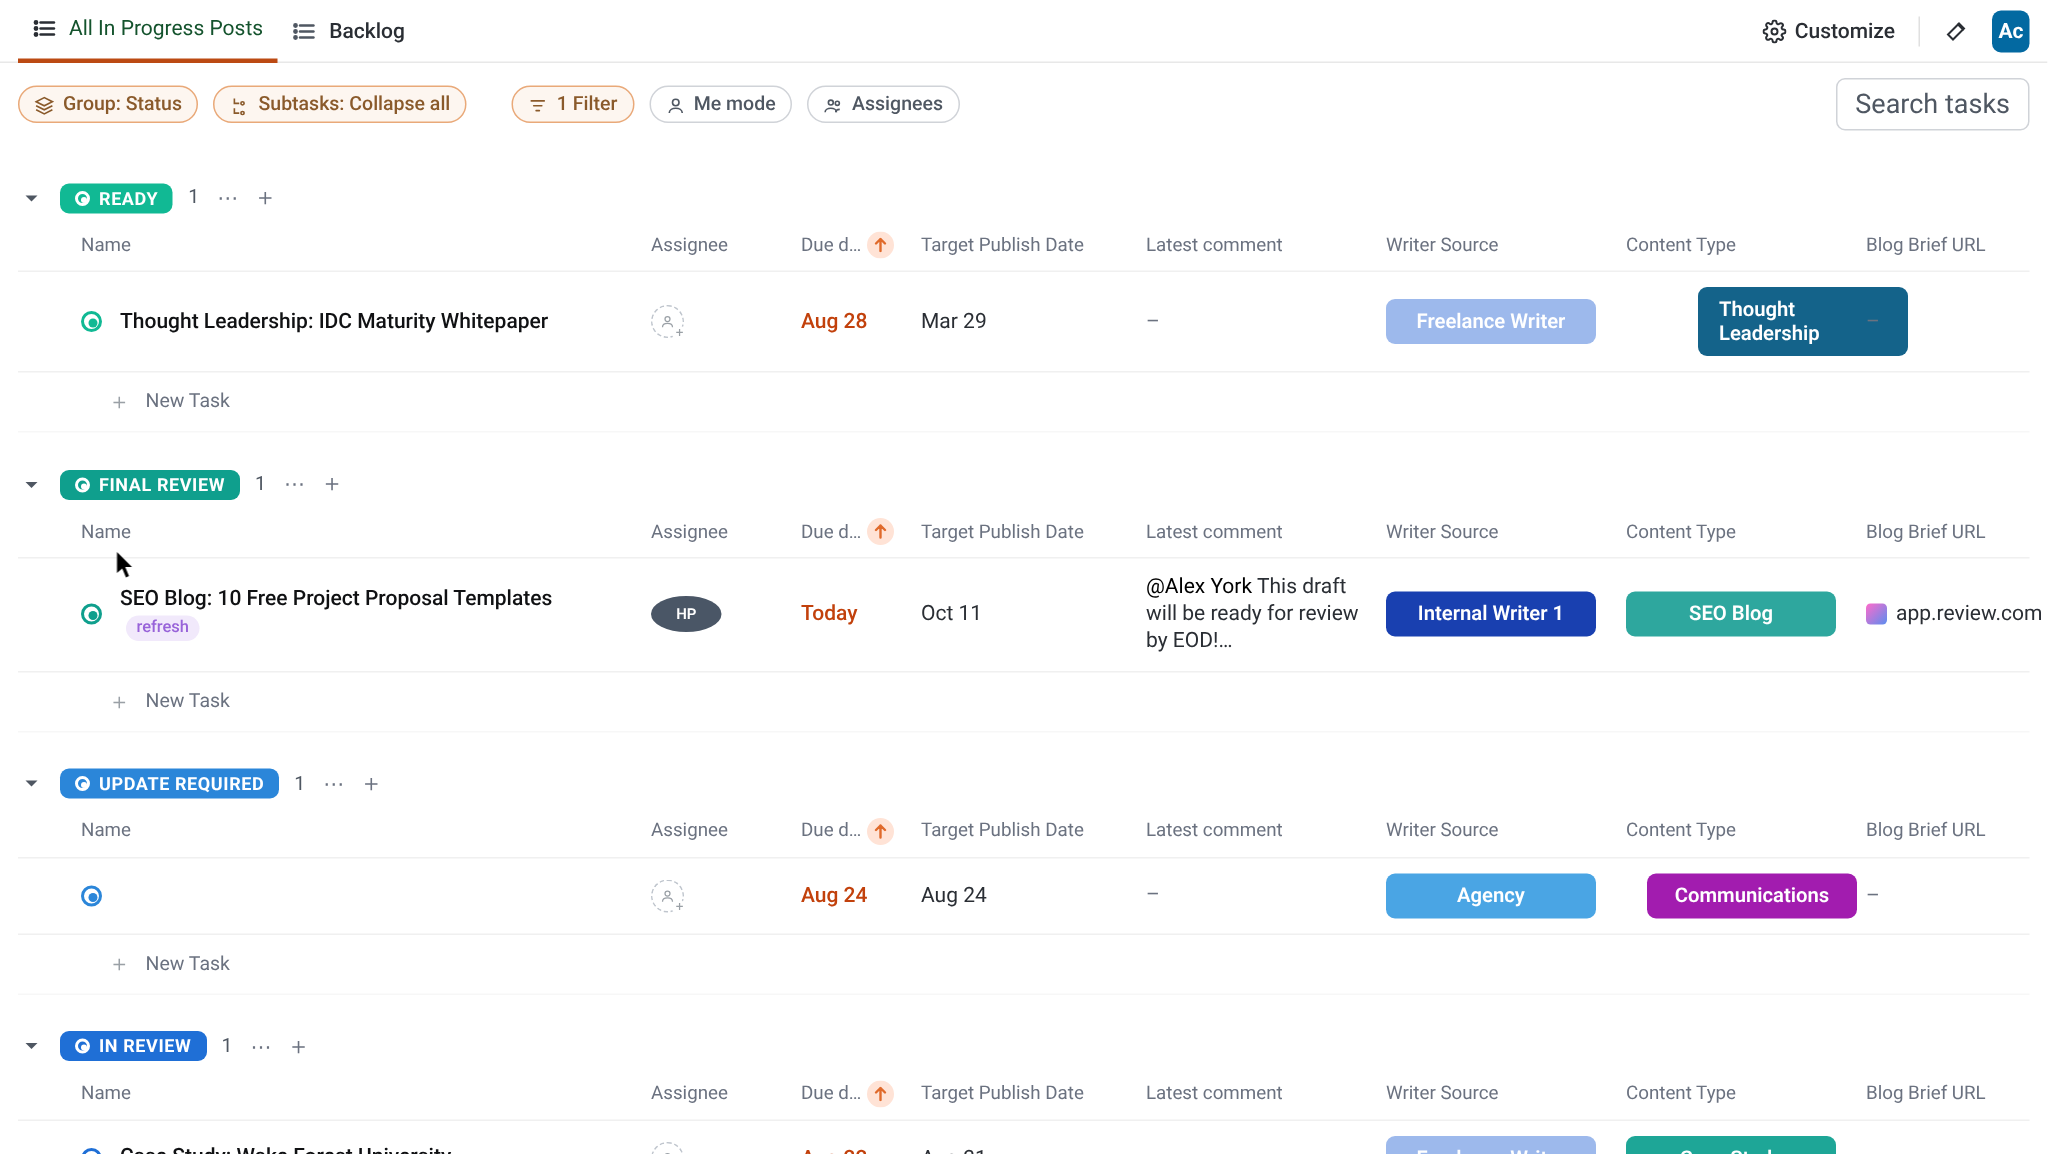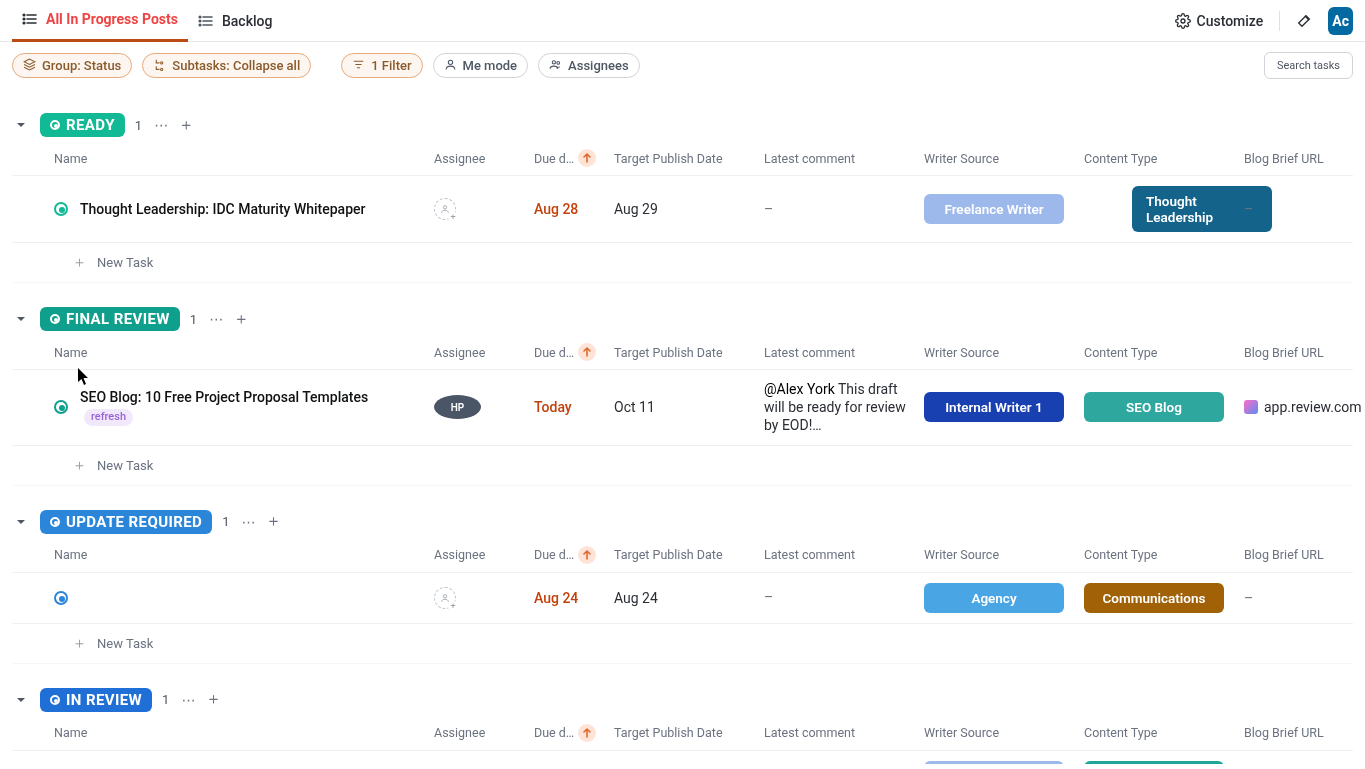--- a/index.html
+++ b/index.html
@@ -2,40 +2,40 @@
 <html><head>
 <meta charset="utf-8">
 <style>
 * { box-sizing: border-box; margin: 0; padding: 0; }
 html, body { font-family: -apple-system, BlinkMacSystemFont, "Segoe UI", Roboto, sans-serif; font-size: 14px; color: #2a2e34; background: #fff; }
 body { width: 1365px; height: 769px; overflow: hidden; position: relative; }
 
 
 .topbar { display: flex; align-items: center; height: 42px; border-bottom: 1px solid #e8e8e8; padding: 0 12px; width: 100%; }
 .tab { display: flex; align-items: center; gap: 6px; padding: 0 10px; height: 42px; cursor: pointer; color: #2a2e34; font-weight: 500; }
-.tab.active { border-bottom: 3px solid #bc4a13; font-weight: 700; color: #ef4444; }
+.tab.active { border-bottom: 3px solid #bc4a13; font-weight: 400; color: #14532d; }
 .tab svg { margin-right: 2px; }
 .top-right { margin-left: auto; display: flex; align-items: center; gap: 10px; }
 .customize { display: flex; align-items: center; gap: 6px; cursor: pointer; color: #2a2e34; font-weight: 500; padding: 4px 6px; }
 .vdivider { width: 1px; height: 20px; background: #e0e0e0; }
 .icon-btn { display: flex; align-items: center; justify-content: center; width: 28px; height: 28px; cursor: pointer; border-radius: 6px; }
 .add-btn { background: #0369a1; color: #fff; font-weight: 700; border-radius: 6px; height: 28px; padding: 0 4px; display: flex; align-items: center; }
 
 
 .filterbar { display: flex; align-items: center; gap: 10px; padding: 10px 12px; }
-.pill { display: flex; align-items: flex-start; gap: 6px; border: 1px solid #d0d3d8; border-radius: 14px; padding: 4px 10px; font-size: 13px; cursor: pointer; background: #fff; color: #4f5762; font-weight: 500; }
+.pill { display: flex; align-items: flex-end; gap: 6px; border: 1px solid #d0d3d8; border-radius: 14px; padding: 4px 10px; font-size: 13px; cursor: pointer; background: #fff; color: #4f5762; font-weight: 500; }
 .pill.orange { border-color: #e9a979; background: #fdf6f0; color: #8a5a2b; }
-.search-pill { margin-left: auto; border: 1px solid #d0d3d8; border-radius: 6px; padding: 6px 12px; color: #4f5762; font-size: 11px; cursor: text; text-align: center; }
+.search-pill { margin-left: auto; border: 1px solid #d0d3d8; border-radius: 6px; padding: 6px 12px; color: #4f5762; font-size: 18px; cursor: text; text-align: center; }
 
 
 .groups { padding: 0 12px 20px 12px; overflow-y: auto; height: calc(769px - 42px - 52px); }
 .group { margin-top: 20px; }
 .group-header { display: flex; align-items: center; gap: 10px; padding: 4px 0; }
 .collapse-caret { width: 18px; height: 18px; display: flex; align-items: center; justify-content: center; cursor: pointer; color: #4f5762; }
-.status-pill { display: flex; align-items: center; gap: 6px; padding: 3px 10px; border-radius: 6px; font-size: 15px; font-weight: 700; color: #fff; text-transform: uppercase; letter-spacing: 0.4px; }
+.status-pill { display: flex; align-items: center; gap: 6px; padding: 3px 10px; border-radius: 6px; font-size: 12px; font-weight: 700; color: #fff; text-transform: uppercase; letter-spacing: 0.4px; }
 .status-dot { width: 10px; height: 10px; border-radius: 50%; border: 2px solid currentColor; display: inline-block; position: relative; }
 .status-dot.filled::after { content: ""; position: absolute; left: 2px; top: 2px; width: 4px; height: 4px; border-radius: 50%; background: currentColor; }
 .count { color: #4f5762; font-size: 13px; }
 .hdr-actions { display: flex; align-items: center; gap: 8px; color: #6b7280; }
 .dots { cursor: pointer; padding: 0 2px; }
 .plus { cursor: pointer; font-size: 16px; font-weight: 400; color: #6b7280; }
 
 
 .cols { display: grid; grid-template-columns: 380px 100px 80px 150px 160px 160px 160px 140px; gap: 0; align-items: center; padding: 8px 0 8px 34px; font-size: 12.5px; color: #6b7280; border-bottom: 1px solid #f0f0f0; }
 .col { padding: 0 8px; white-space: nowrap; overflow: hidden; text-overflow: ellipsis; }
@@ -227,21 +227,21 @@
         </div>
         <div class="cell">
           <div class="assign-empty">
             <svg width="10" height="10" viewBox="0 0 24 24" fill="none" stroke="#9aa0a6" stroke-width="2">
               <circle cx="12" cy="8" r="4"></circle>
               <path d="M4 21c0-4 4-6 8-6s8 2 8 6"></path>
             </svg>
           </div>
         </div>
         <div class="cell due-red">Aug 28</div>
-        <div class="cell">Aug 29</div>
+        <div class="cell">Mar 29</div>
         <div class="cell comment"><span class="dash">–</span></div>
         <div class="cell"><span class="chip" style="background: rgb(157, 185, 236);">Freelance Writer</span></div>
         <div class="cell"><span class="chip" style="background: rgb(20, 99, 138); margin-left: 48px;">Thought Leadership</span></div>
         <div class="cell url-cell">
           <span class="dash">–</span>
         </div>
       </div>
       <div class="newtask">
         <span class="plusmini">＋</span>
         <span>New Task</span>
@@ -347,21 +347,21 @@
             <svg width="10" height="10" viewBox="0 0 24 24" fill="none" stroke="#9aa0a6" stroke-width="2">
               <circle cx="12" cy="8" r="4"></circle>
               <path d="M4 21c0-4 4-6 8-6s8 2 8 6"></path>
             </svg>
           </div>
         </div>
         <div class="cell due-red">Aug 24</div>
         <div class="cell">Aug 24</div>
         <div class="cell comment"><span class="dash">–</span></div>
         <div class="cell"><span class="chip" style="background: rgb(74, 165, 228);">Agency</span></div>
-        <div class="cell"><span class="chip" style="background: #a16207;">Communications</span></div>
+        <div class="cell"><span class="chip" style="background: #a21caf; margin-left: 14px;">Communications</span></div>
         <div class="cell url-cell">
           <span class="dash">–</span>
         </div>
       </div>
       <div class="newtask">
         <span class="plusmini">＋</span>
         <span>New Task</span>
       </div>
     </div>
     <div class="group">

